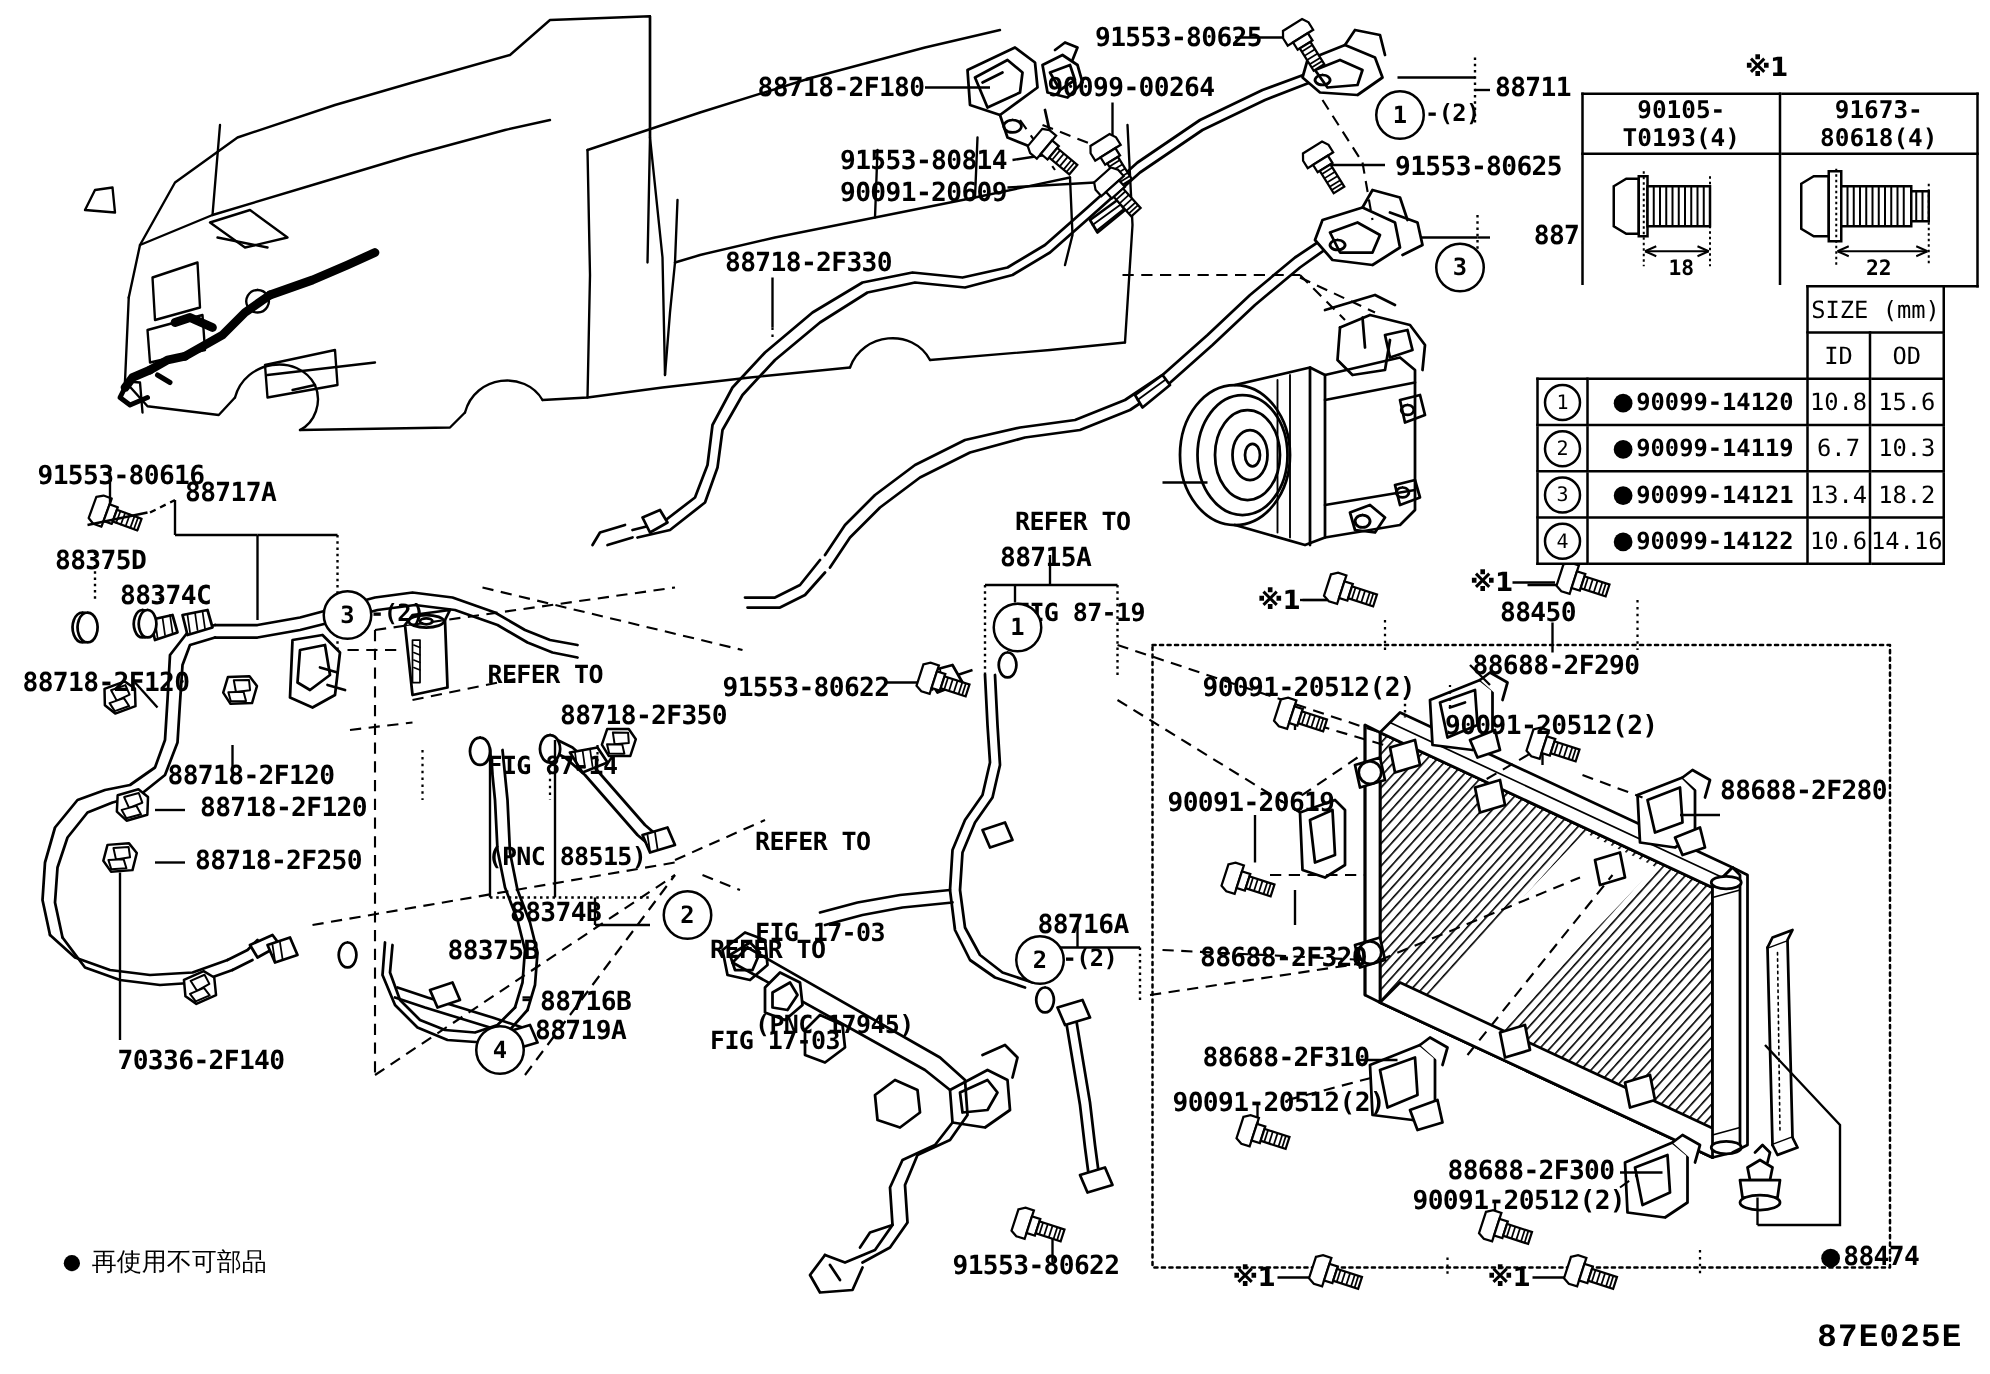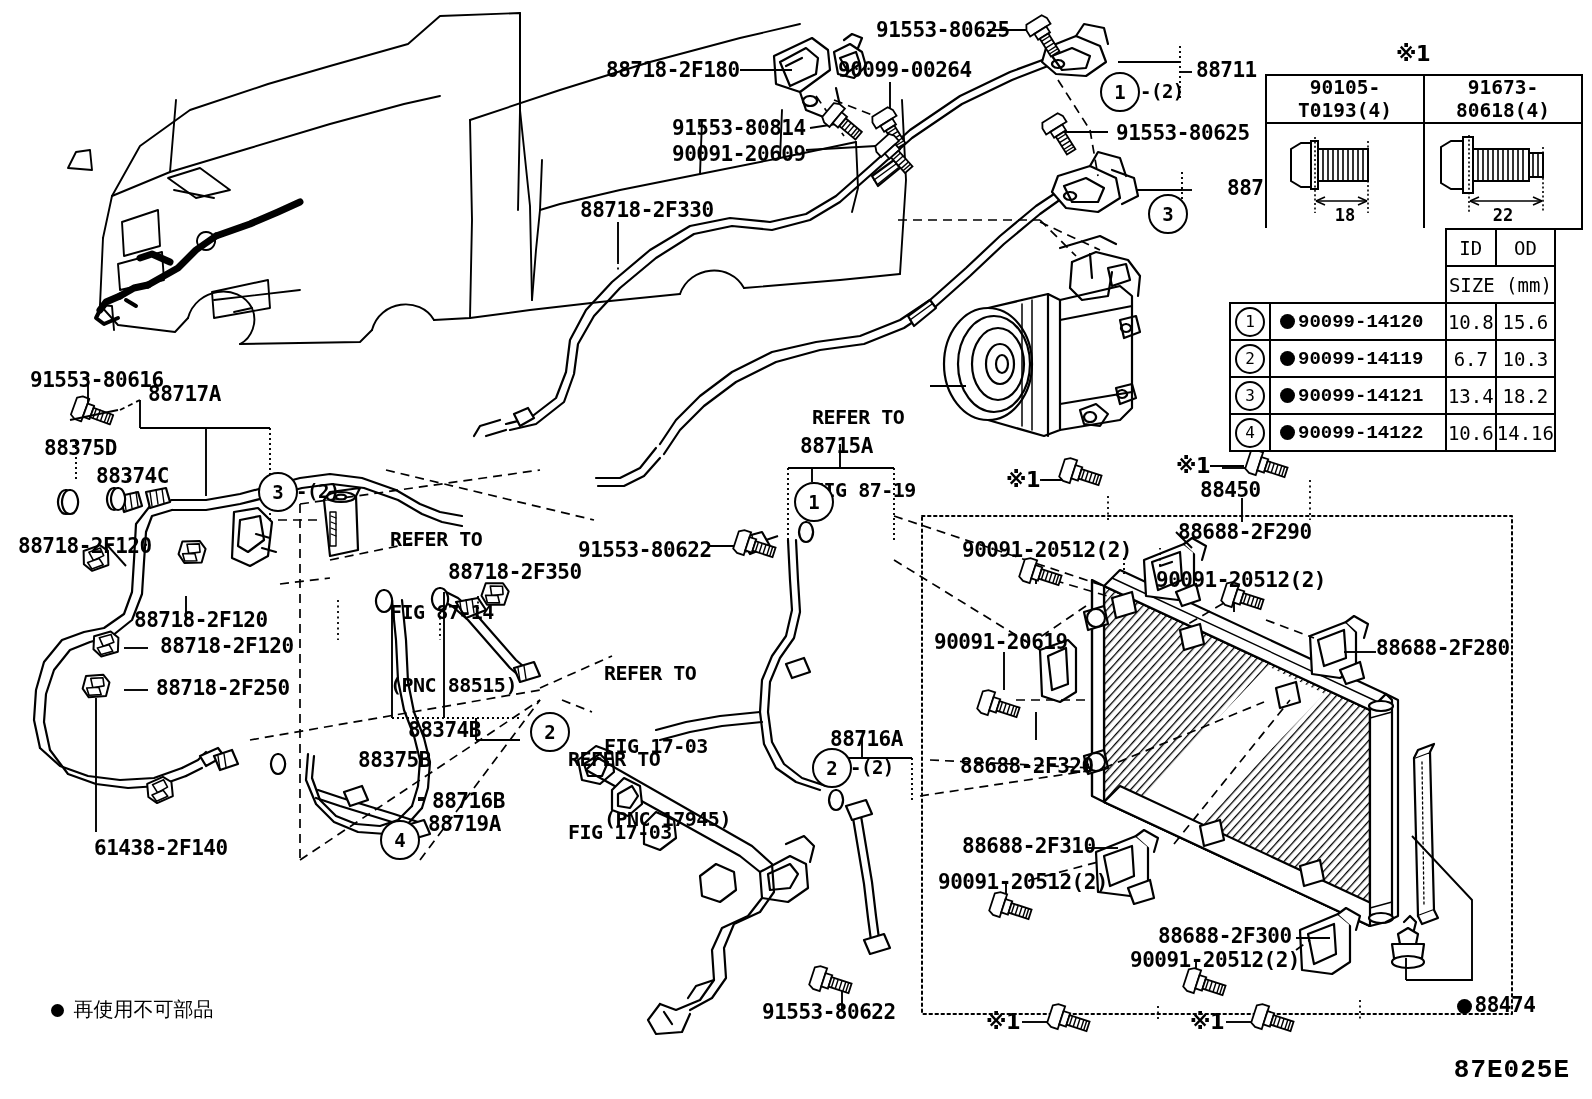--- a/index.html
+++ b/index.html
@@ -22,21 +22,21 @@
            background:#fff;font-family:"DejaVu Sans Mono","Liberation Mono",monospace;}
   
   .tbl{position:absolute;border-collapse:collapse;background:#fff;
        font-family:"DejaVu Sans Mono","Liberation Mono",monospace;}
   .tbl td,.tbl th{border:2px solid #000;text-align:center;vertical-align:middle;padding:0;}
   #bolt-table{left:1265px;top:74px;width:318px;}
   #bolt-table td{font-size:19.5px;font-weight:bold;height:26px;}
   #bolt-table td.cell-img{height:104px;}
   #size-table{left:1229px;top:228px;width:327px;}
   #size-table td{font-size:19px;height:35px;}
-  #size-table td.pnum{font-weight:bold;text-align:left;padding-left:9px;font-size:19px;white-space:nowrap;font-family:Liberation Mono, monospace;}
+  #size-table td.pnum{font-weight:bold;text-align:left;padding-left:20px;font-size:19px;white-space:nowrap;}
   #size-table td.idx{width:38px;}
   #size-table td.val{width:48px;font-weight:normal;}
   .hdrcell{font-size:19px;}
   .kome{font-family:"DejaVu Sans","Liberation Sans",sans-serif;font-weight:bold;}
   .bolt-svg{display:block;margin:0 auto;}
   .oring-dot{display:inline-block;width:15px;height:15px;border-radius:50%;background:#000;
              vertical-align:-2px;margin-right:3px;}
   #drawing-no{position:absolute;right:22px;bottom:14px;font-size:26px;font-weight:bold;
               font-family:Liberation Mono, monospace;letter-spacing:1px;}
 </style>
@@ -598,35 +598,35 @@
   <div class="lbl pn" style="left:580px;top:198px;">88718-2F330</div>
 
   <div class="lbl pn" style="left:30px;top:368px;">91553-80616</div>
   <div class="lbl pn" style="left:148px;top:382px;">88717A</div>
   <div class="lbl pn" style="left:44px;top:436px;">88375D</div>
   <div class="lbl pn" style="left:96px;top:464px;">88374C</div>
   <div class="lbl pn" style="left:18px;top:534px;">88718-2F120</div>
   <div class="lbl pn" style="left:134px;top:608px;">88718-2F120</div>
   <div class="lbl pn" style="left:160px;top:634px;">88718-2F120</div>
   <div class="lbl pn" style="left:156px;top:676px;">88718-2F250</div>
-  <div class="lbl pn" style="left:94px;top:836px;">61438-2F140</div>
+  <div class="lbl pn" style="left:94px;top:836px;">70336-2F140</div>
 
   <div class="lbl pn" style="left:408px;top:718px;">88374B</div>
   <div class="lbl pn" style="left:358px;top:748px;">88375B</div>
   <div class="lbl pn" style="left:432px;top:789px;">88716B</div>
   <div class="lbl pn" style="left:428px;top:812px;">88719A</div>
   <div class="lbl pn" style="left:448px;top:560px;">88718-2F350</div>
   <div class="lbl pn" style="left:578px;top:538px;">91553-80622</div>
   <div class="lbl pn" style="left:762px;top:1000px;">91553-80622</div>
   <div class="lbl pn" style="left:800px;top:434px;">88715A</div>
   <div class="lbl pn" style="left:830px;top:700px;margin-top:27px;">88716A</div>
 
   <div class="lbl pn" style="left:1200px;top:478px;">88450</div>
   <div class="lbl pn" style="left:1178px;top:520px;">88688-2F290</div>
-  <div class="lbl pn" style="left:1376px;top:636px;">88688-2F280</div>
+  <div class="lbl pn" style="left:1376px;top:620px;">88688-2F280</div>
   <div class="lbl pn" style="left:960px;top:754px;">88688-2F320</div>
   <div class="lbl pn" style="left:962px;top:834px;">88688-2F310</div>
   <div class="lbl pn" style="left:1158px;top:924px;">88688-2F300</div>
   <div class="lbl pn" style="left:934px;top:630px;">90091-20619</div>
   <div class="lbl pn" style="left:962px;top:538px;">90091-20512(2)</div>
   <div class="lbl pn" style="left:1156px;top:568px;">90091-20512(2)</div>
   <div class="lbl pn" style="left:938px;top:870px;">90091-20512(2)</div>
   <div class="lbl pn" style="left:1130px;top:948px;">90091-20512(2)</div>
   <div class="lbl pn" style="left:1408px;top:968px;">
     <span class="oring-dot"></span><span>88474</span>
@@ -741,27 +741,27 @@
       </td>
     </tr>
   </tbody>
     </table>
 
   <table class="tbl" id="size-table">
     <tbody>
         <tr>
       <td style="border:none;background:#fff;"></td>
       <td style="border:none;background:#fff;"></td>
-      <td class="val hdrcell">ID</td>
-      <td class="val hdrcell">OD</td>
+      <td colspan="2" class="hdrcell">SIZE (mm)</td>
     </tr>
     <tr>
       <td style="border:none;background:#fff;"></td>
       <td style="border:none;background:#fff;"></td>
-      <td colspan="2" class="hdrcell">SIZE (mm)</td>
+      <td class="val hdrcell">ID</td>
+      <td class="val hdrcell">OD</td>
     </tr>
     <tr>
       <td class="idx">
         <span style="display:inline-flex;width:26px;height:26px;border:2px solid #000;border-radius:50%;
               align-items:center;justify-content:center;font-size:16px;">1</span>
       </td>
       <td class="pnum">
         <span class="oring-dot"></span><span>90099-14120</span>
       </td>
       <td class="val">10.8</td>

